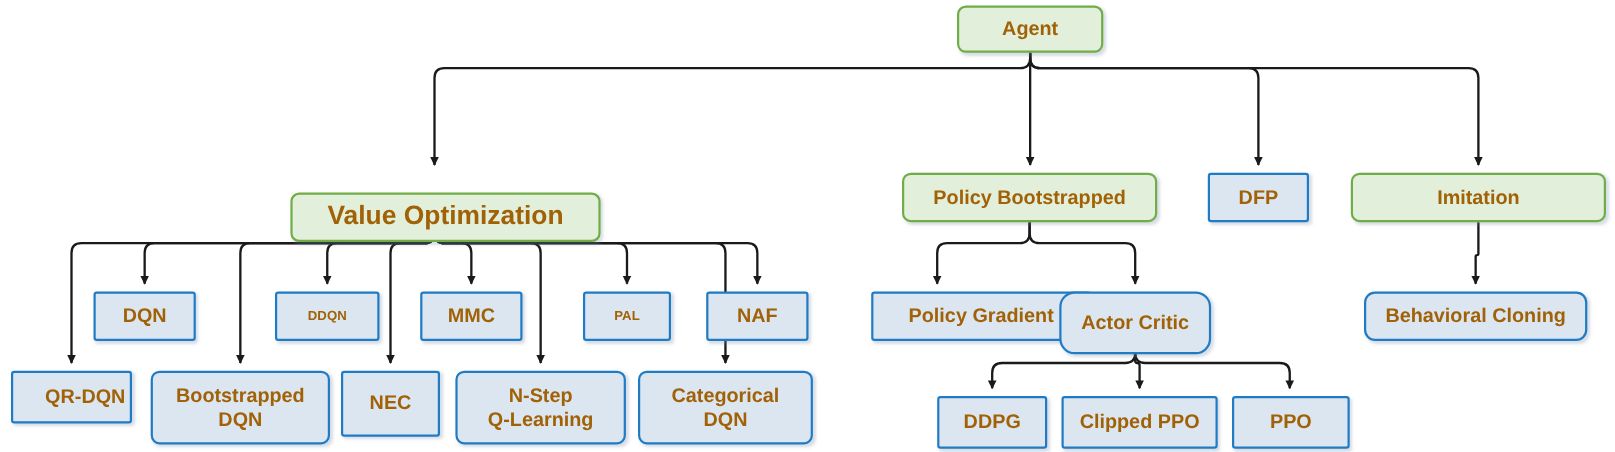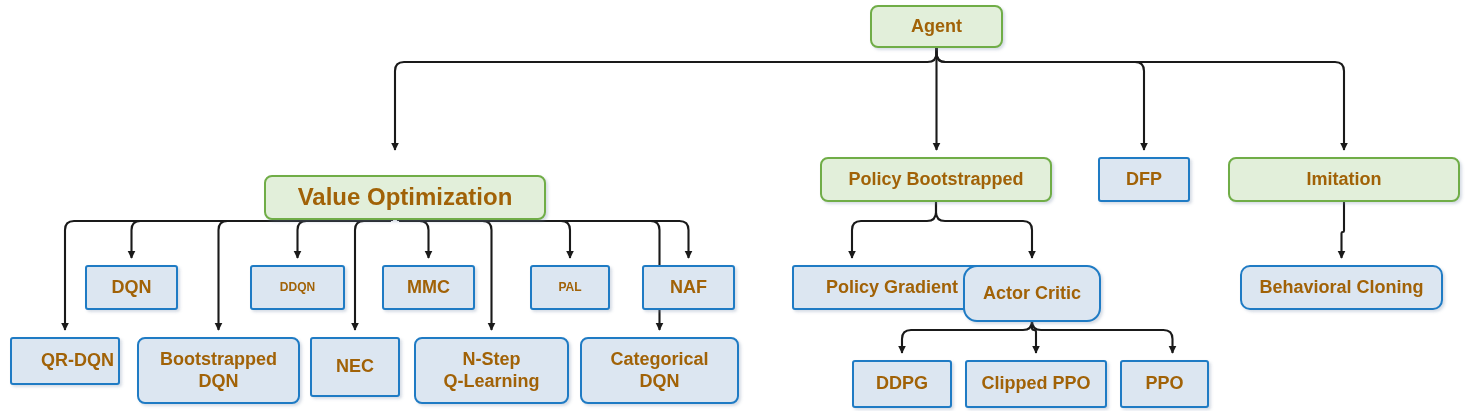--- a/index.html
+++ b/index.html
@@ -144,17 +144,17 @@
       <div class="node blue rounded" style="left: 580px; top: 337px; width: 159px; height: 67px; font-size: 18px; align-items: center;">
         <span class="node-label">Categorical
 DQN</span>
       </div>
       <div class="node blue" style="left: 852px; top: 360px; width: 100px; height: 48px; font-size: 18px;">
         <span class="node-label">DDPG</span>
       </div>
       <div class="node blue" style="left: 965px; top: 360px; width: 142px; height: 48px; font-size: 18px;">
         <span class="node-label">Clipped PPO</span>
       </div>
-      <div class="node blue" style="left: 1120px; top: 360px; width: 89px; height: 48px; font-size: 18px;">
+      <div class="node blue" style="left: 1120px; top: 360px; width: 107px; height: 48px; font-size: 18px;">
         <span class="node-label">PPO</span>
       </div>
     </div>
 </div>
 
 </body></html>

